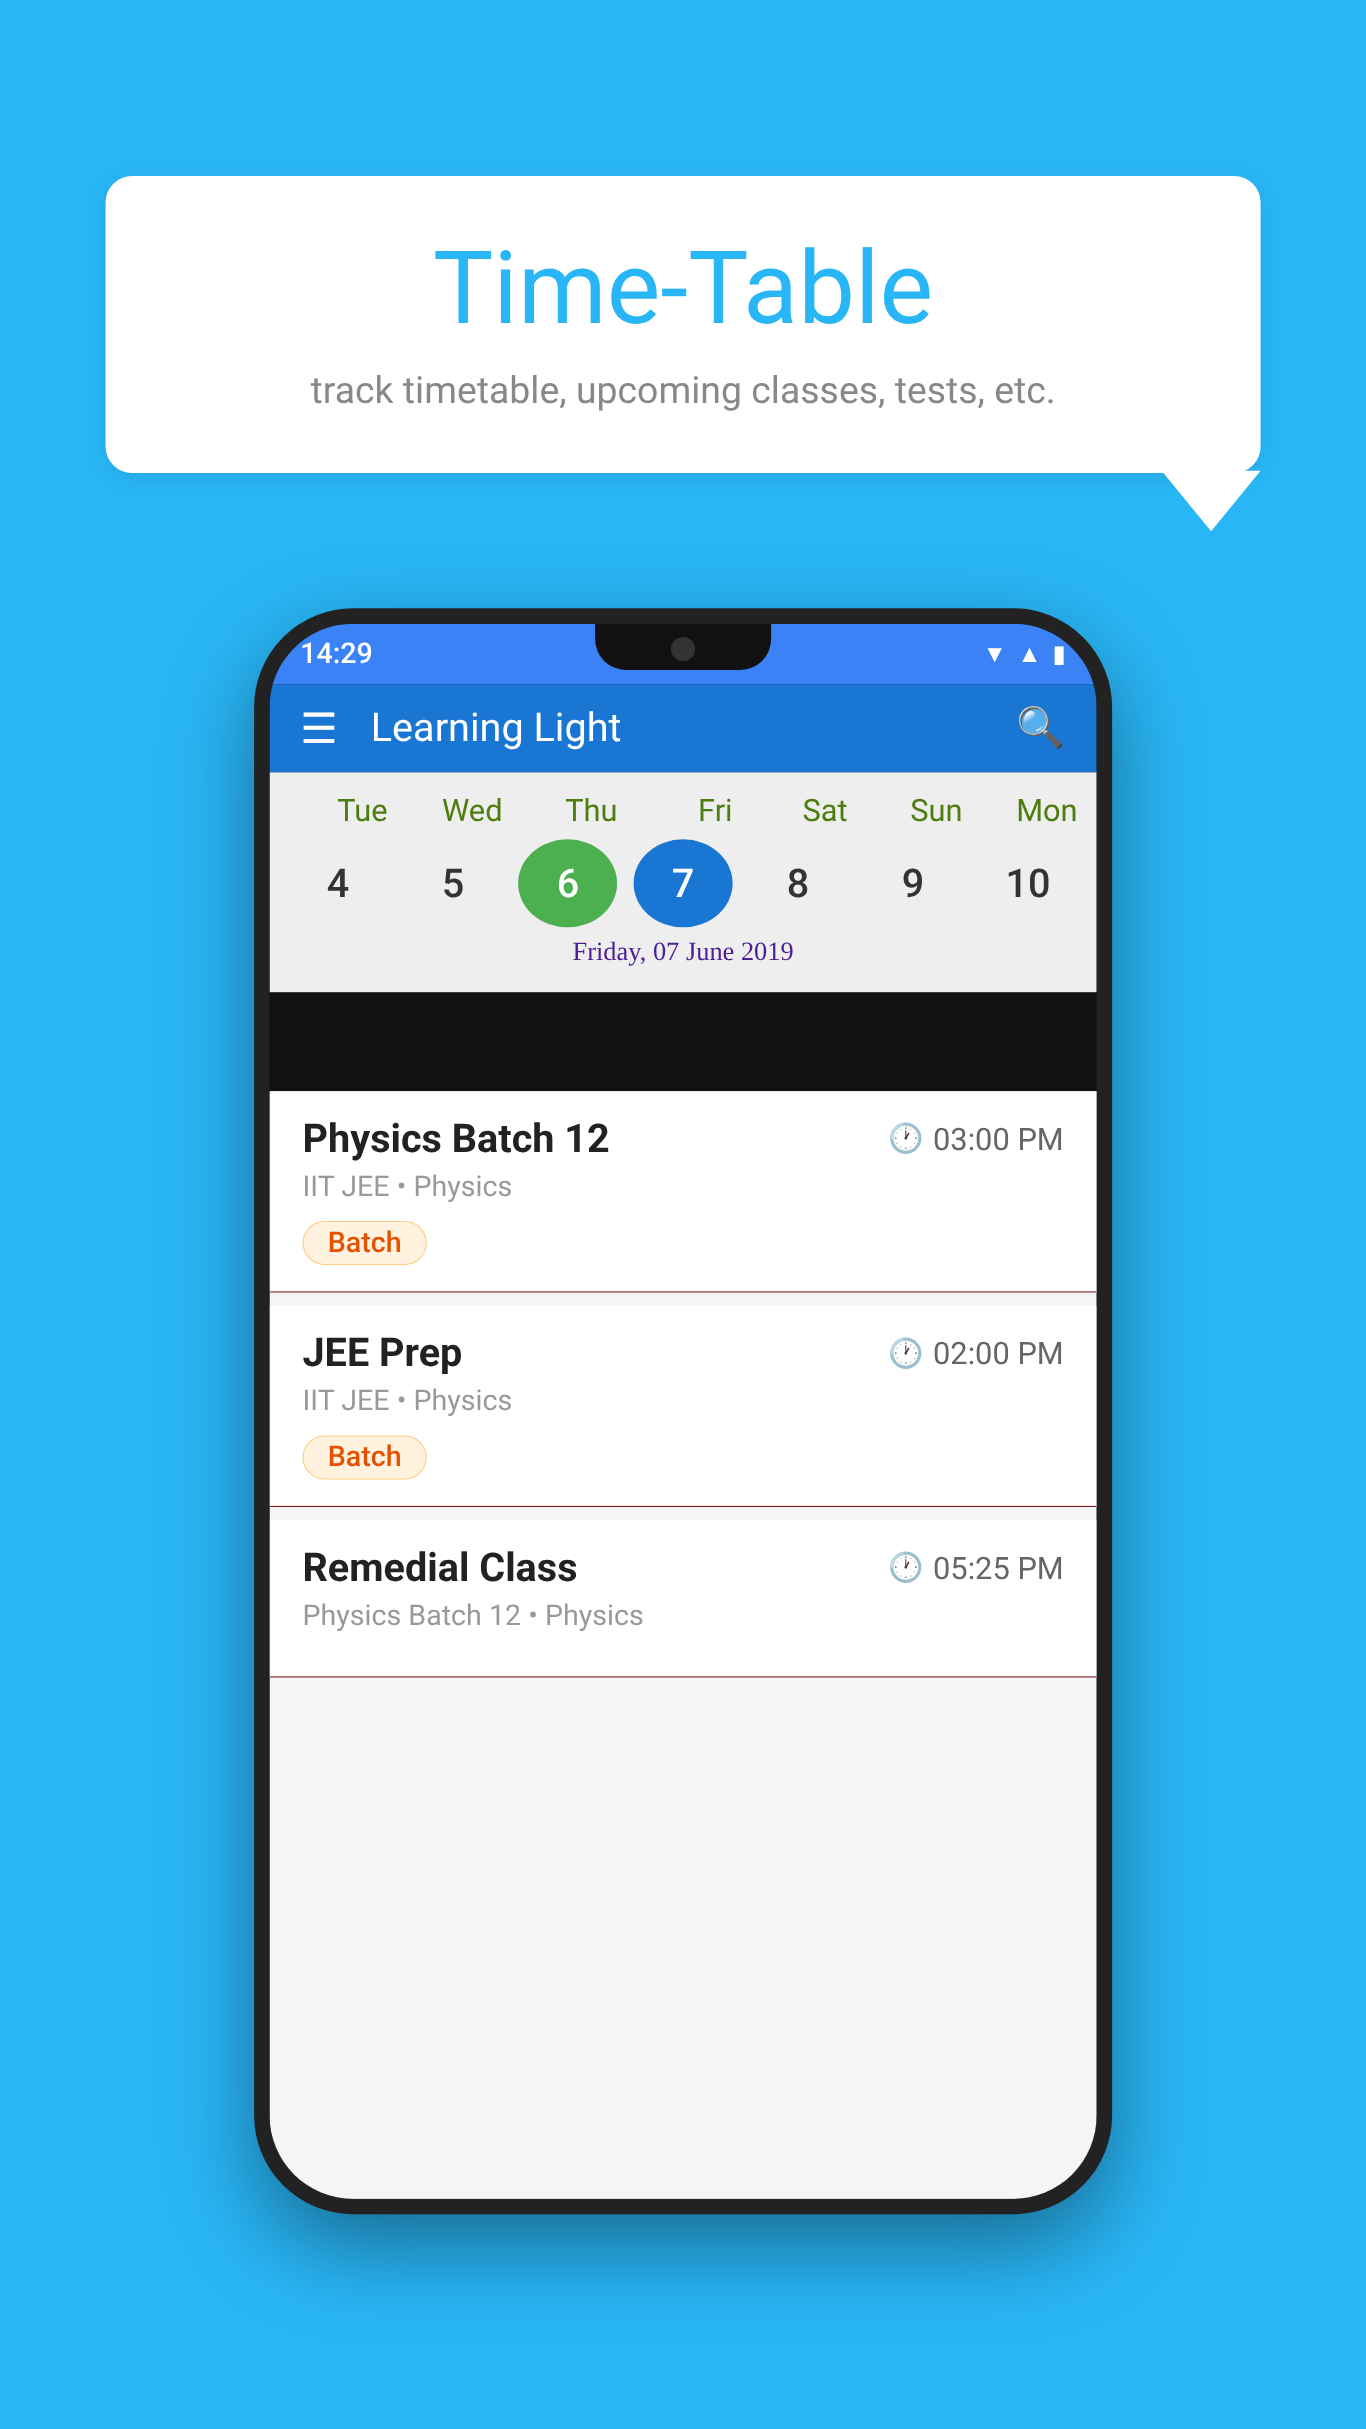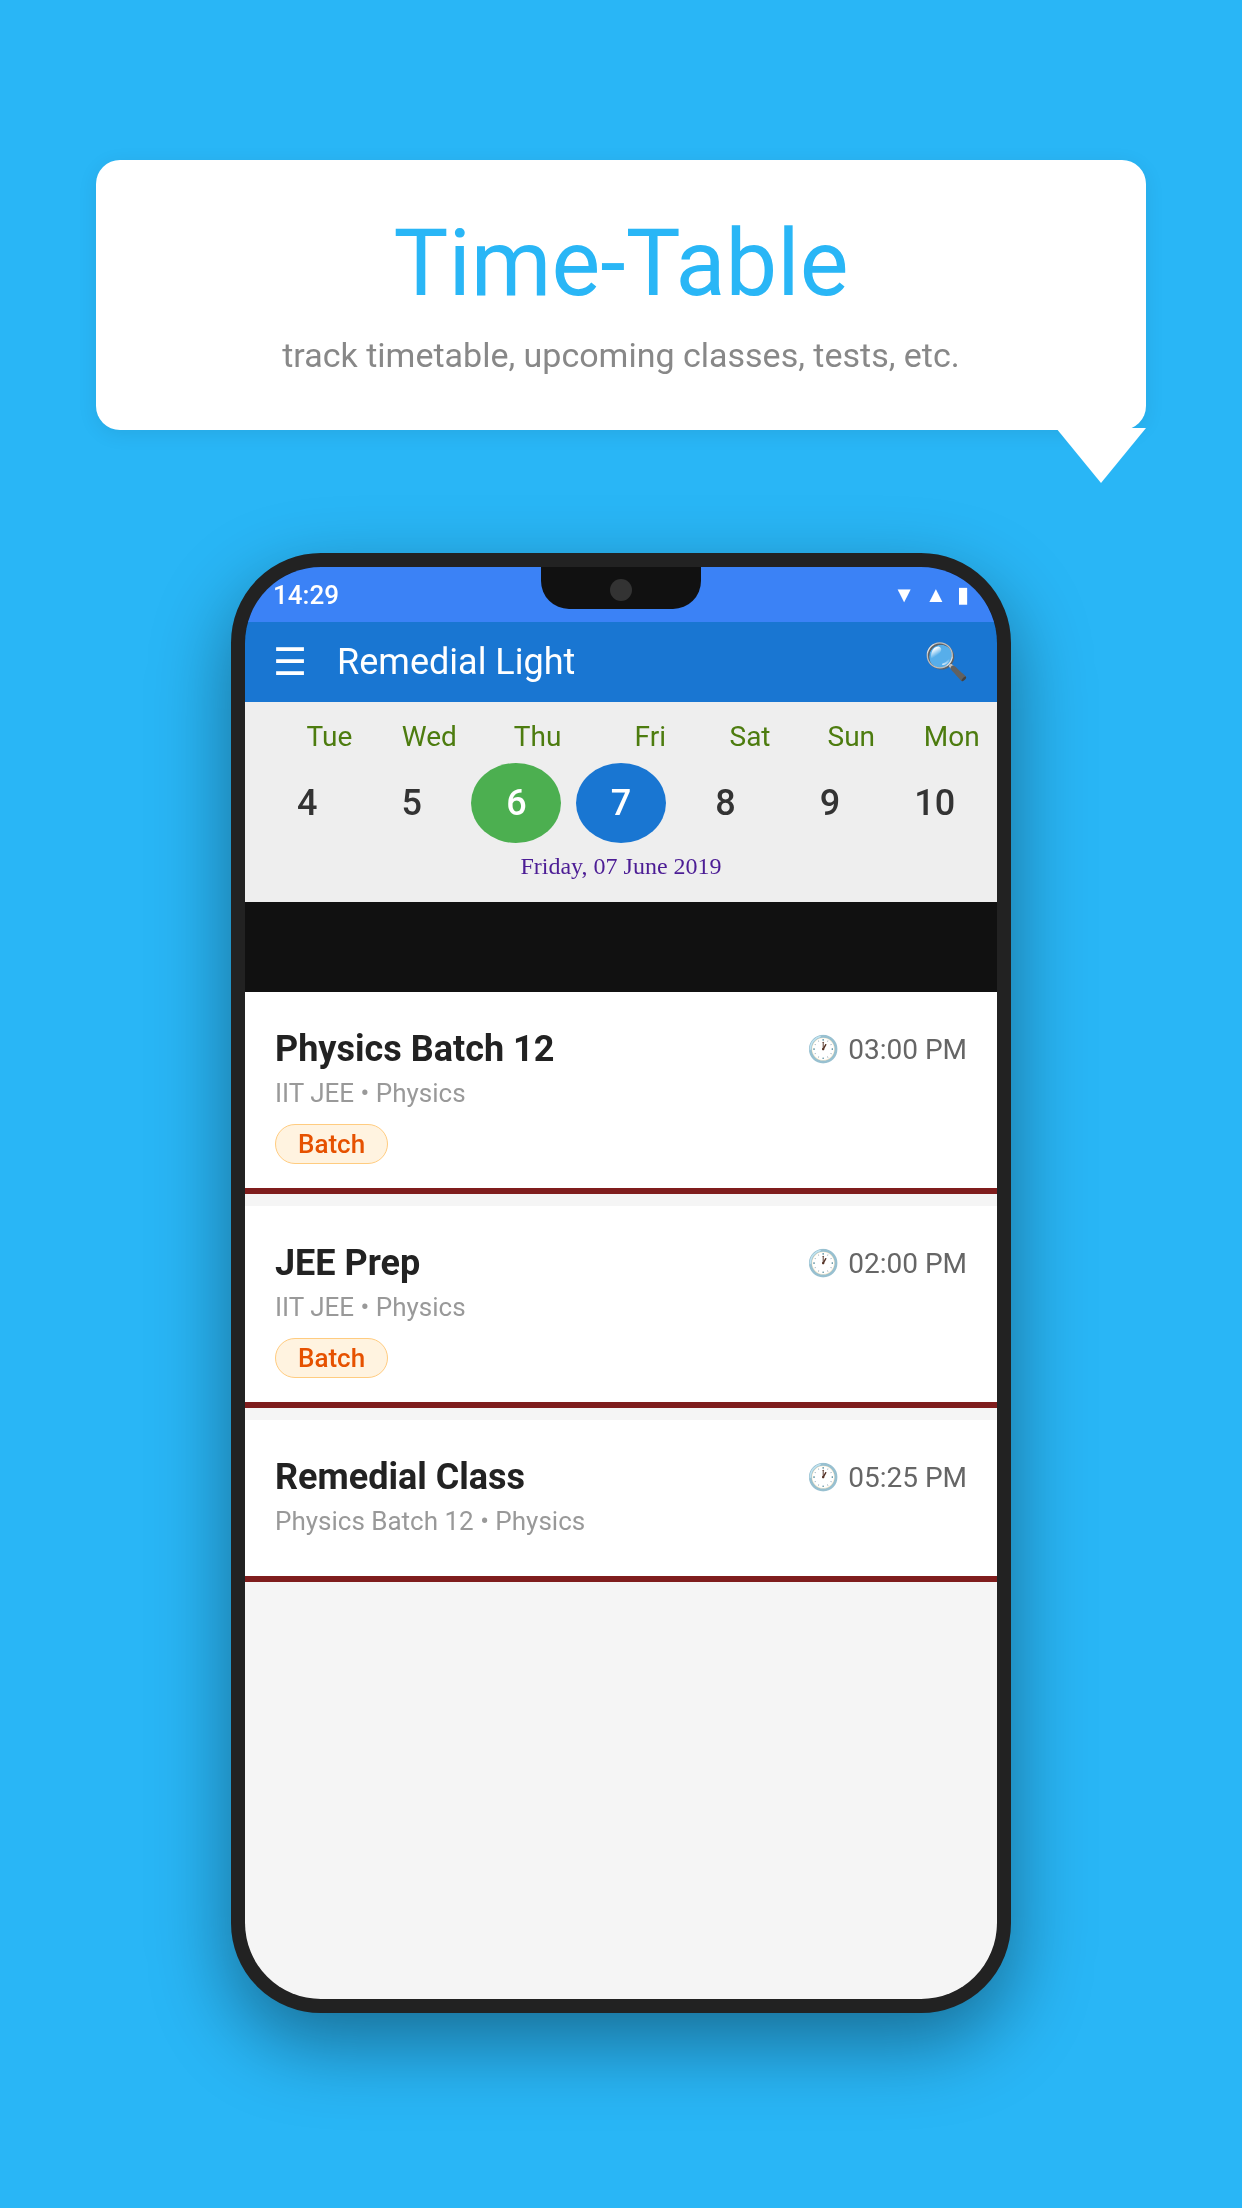--- a/index.html
+++ b/index.html
@@ -235,22 +235,22 @@
       top: 425px;
       left: 0;
       right: 0;
       bottom: 0;
       background: #F5F5F5;
       overflow: hidden;
     }
 
     .schedule-item {
       background: #fff;
-      padding: 36px 30px 24px;
-      border-bottom: 6px solid #7f1d1d;
+      padding: 22px 30px 24px;
+      border-bottom: 1px solid #7f1d1d;
       margin-bottom: 12px;
     }
 
     .schedule-item-row1 {
       display: flex;
       justify-content: space-between;
       align-items: center;
       margin-bottom: 8px;
     }
 
@@ -345,21 +345,21 @@
       <span class="status-time">14:29</span>
       <div class="status-icons">
         <span class="status-icon">▼</span>
         <span class="status-icon">▲</span>
         <span class="status-icon">▮</span>
       </div>
     </div>
 
     <div class="toolbar">
       <span class="toolbar-menu-icon">☰</span>
-      <span class="toolbar-title">Remedial Light</span>
+      <span class="toolbar-title">Learning Light</span>
       <span class="toolbar-search-icon">🔍</span>
     </div>
 
     <div class="calendar-header">
       <div class="day-labels">
         <span class="day-label">Tue</span>
         <span class="day-label">Wed</span>
         <span class="day-label">Thu</span>
         <span class="day-label">Fri</span>
         <span class="day-label">Sat</span>

